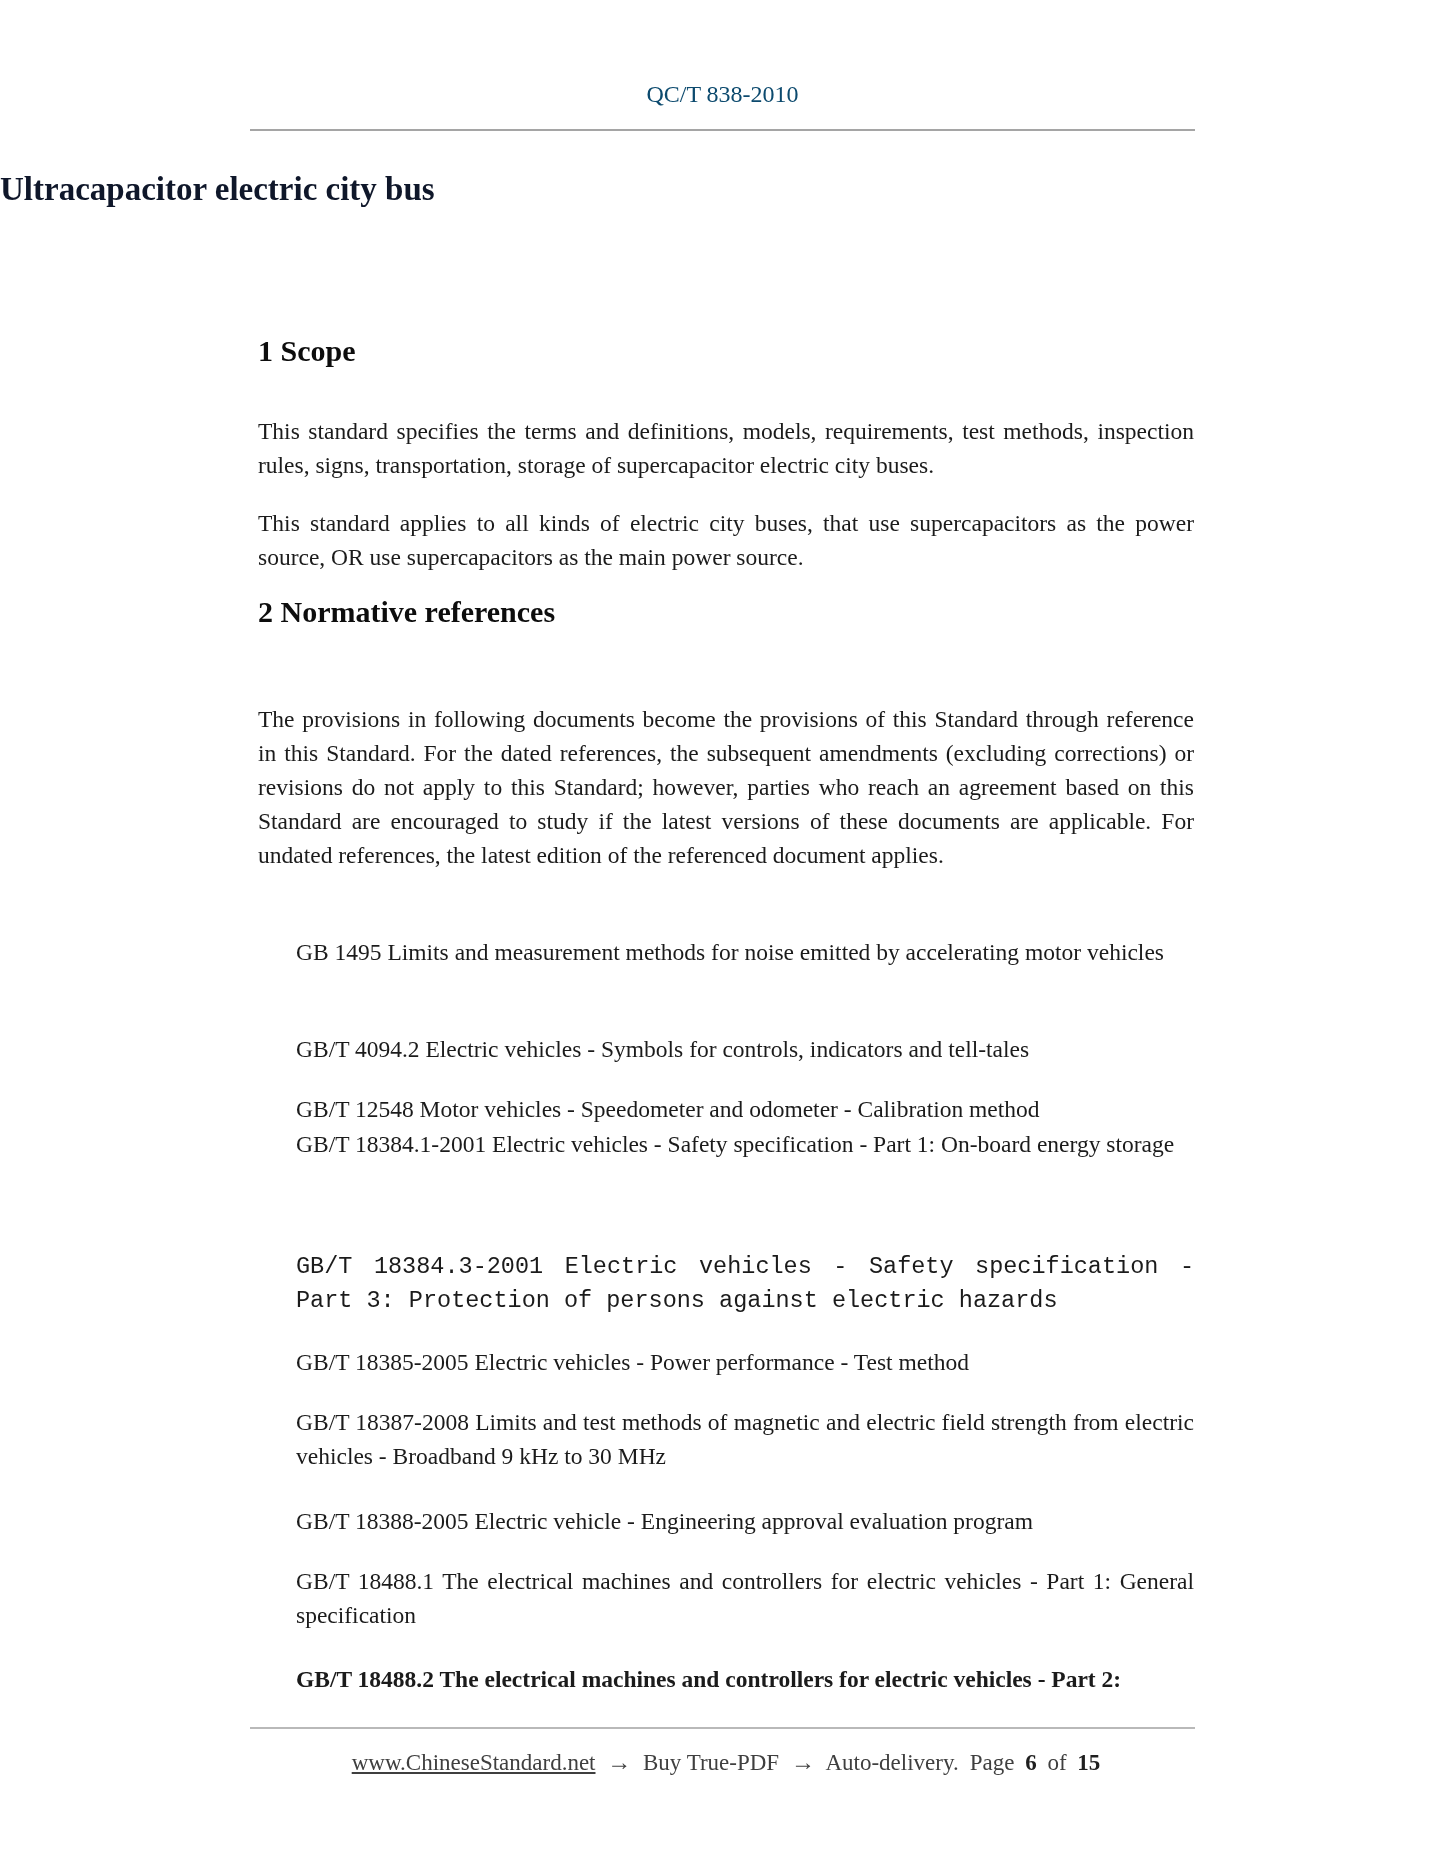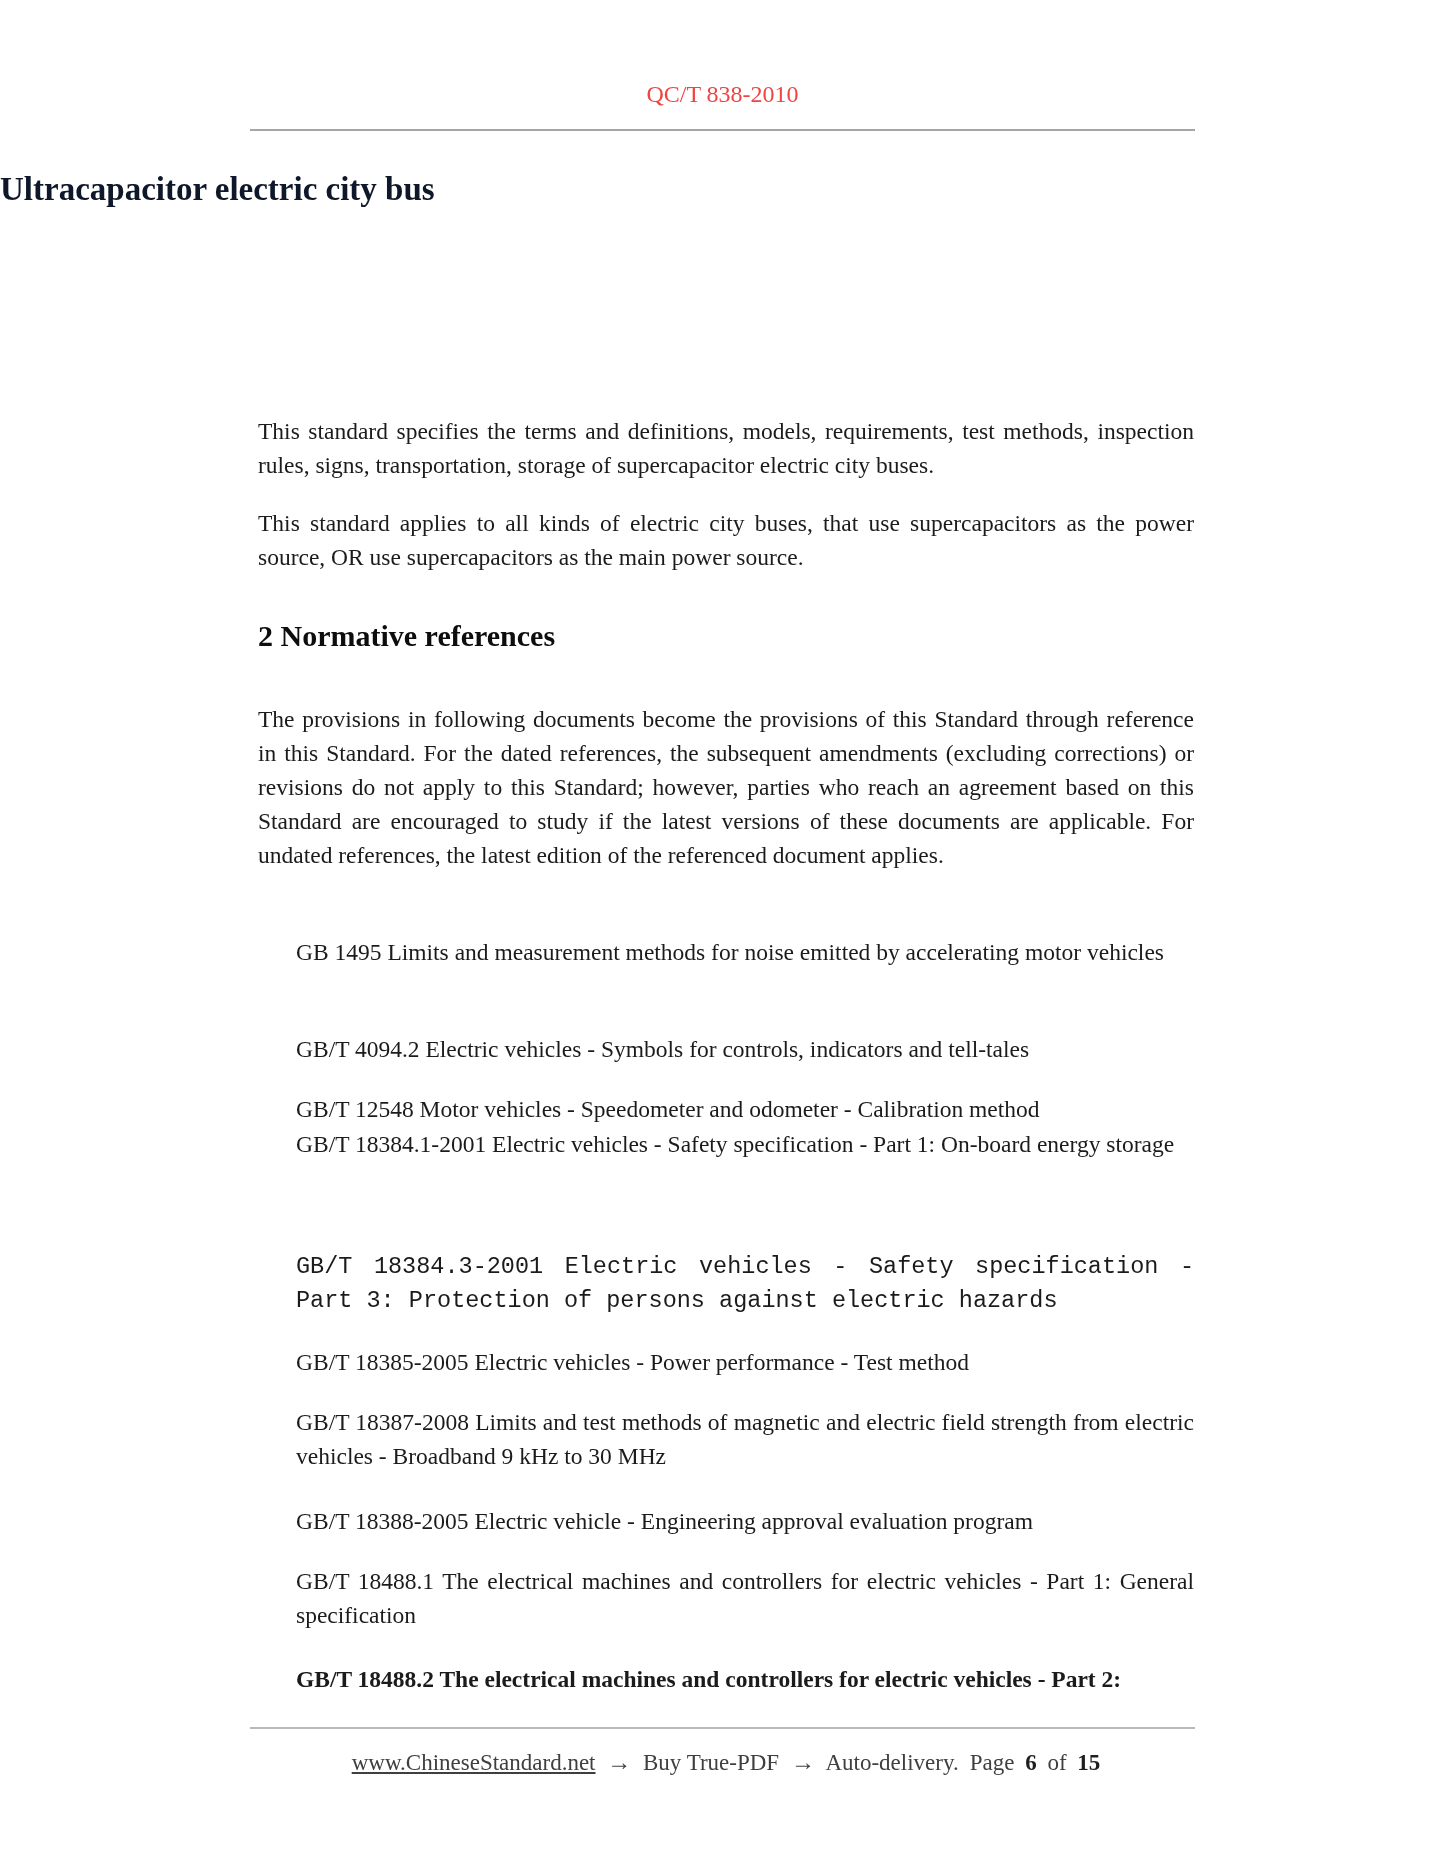--- a/index.html
+++ b/index.html
@@ -17,21 +17,21 @@
     overflow: hidden;
   }
   .doc-code {
     position: absolute;
     top: 79px;
     left: 0;
     width: 100%;
     text-align: center;
     font-size: 24px;
     line-height: 30px;
-    color: #ef4444;
+    color: #0c4a6e;
   }
   .rule-top {
     position: absolute;
     top: 129px;
     left: 250px;
     width: 945px;
     height: 2px;
     background: #a5a5a5;
   }
   .doc-title {
@@ -48,21 +48,21 @@
   .h2 {
     position: absolute;
     left: 258px;
     width: 936px;
     font-size: 30px;
     line-height: 40px;
     font-weight: bold;
     color: #0d0d0d;
   }
   .h-scope { top: 331px; }
-  .h-normref { top: 616px; }
+  .h-normref { top: 592px; }
   .para {
     position: absolute;
     left: 258px;
     width: 936px;
     font-size: 23.5px;
     line-height: 34px;
     text-align: justify;
     color: #1b1b1b;
   }
   .p-scope-1 { top: 414px; }
@@ -124,20 +124,21 @@
 <body>
 
 <div class="page">
 
   <div class="doc-code">QC/T 838-2010</div>
 
   <div class="rule-top"></div>
 
   <div class="doc-title">Ultracapacitor electric city bus</div>
 
+  <div class="h2 h-scope">1 Scope</div>
 
   <div class="para p-scope-1">This standard specifies the terms and definitions, models, requirements, test methods, inspection rules, signs, transportation, storage of supercapacitor electric city buses.</div>
 
   <div class="para p-scope-2">This standard applies to all kinds of electric city buses, that use supercapacitors as the power source, OR use supercapacitors as the main power source.</div>
 
   <div class="h2 h-normref">2 Normative references</div>
 
   <div class="para p-norm-1">The provisions in following documents become the provisions of this Standard through reference in this Standard. For the dated references, the subsequent amendments (excluding corrections) or revisions do not apply to this Standard; however, parties who reach an agreement based on this Standard are encouraged to study if the latest versions of these documents are applicable. For undated references, the latest edition of the referenced document applies.</div>
 
   <div class="ref ref-0">GB 1495 Limits and measurement methods for noise emitted by accelerating motor vehicles</div>

